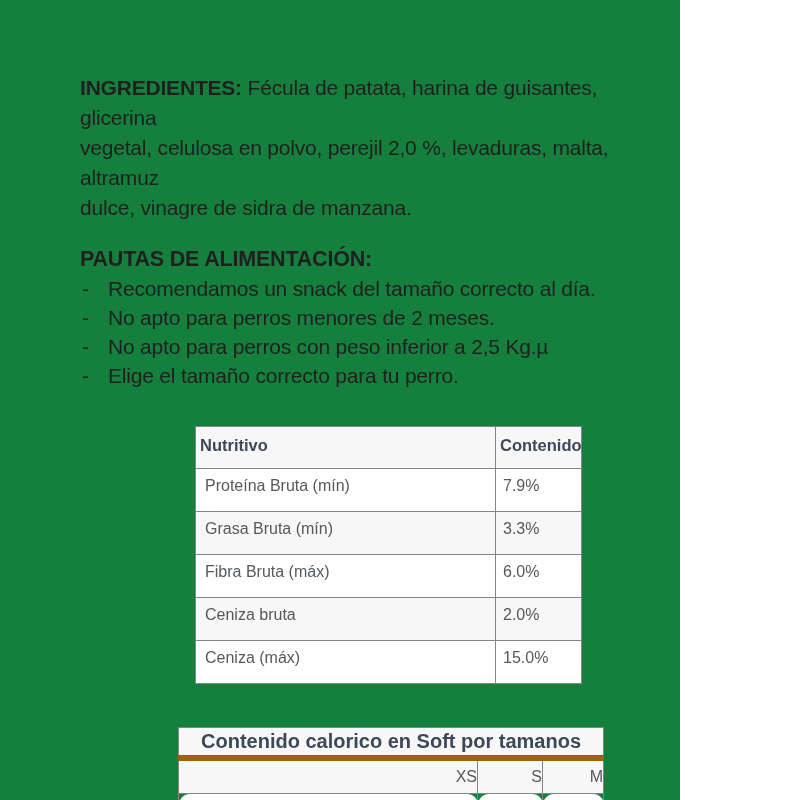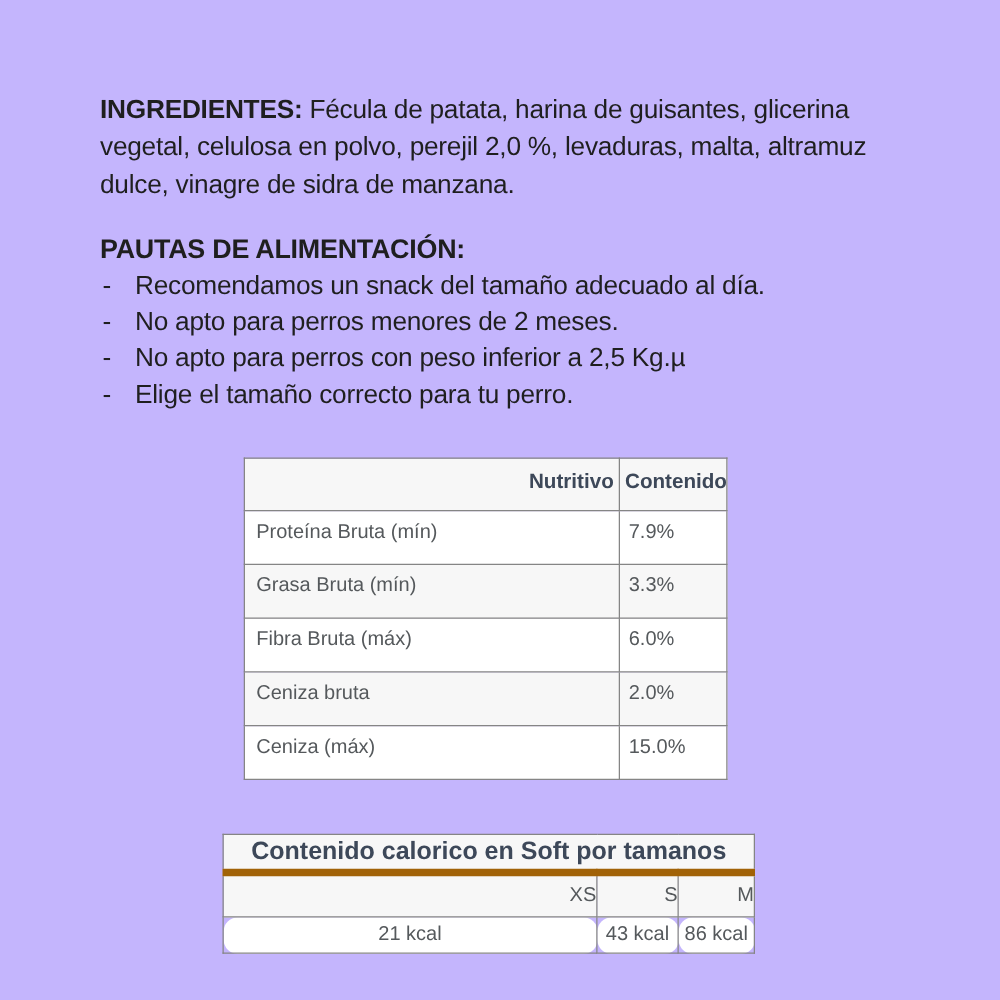--- a/index.html
+++ b/index.html
@@ -1,17 +1,17 @@
 <!DOCTYPE html>
 <html><head>
 <meta charset="utf-8">
 <style>
   html, body { margin: 0; padding: 0; background: #ffffff; }
   .page {
-    width: 800px; height: 800px; background: #c4b5fd; overflow: hidden;
+    width: 680px; height: 800px; background: #15803d; overflow: hidden;
     font-family: "Liberation Sans", sans-serif; color: #1f1f1f;
     box-sizing: border-box; position: relative;
   }
   .content { padding: 52px 60px 0 80px; }
 
   
   .ingredients { font-size: 21px; line-height: 30px; letter-spacing: -0.2px; color: #1f1f1f; }
   .ingredients .label { font-weight: bold; }
   .ingredients .line { display: block; }
   .ingredients .line-first { display: inline; }
@@ -28,21 +28,21 @@
   
   table { border-collapse: collapse; table-layout: fixed; }
   th, td { border: 1px solid #858585; }
 
   
   .nutrition-table { margin: 36px 0 0 115px; width: 386px; }
   .nutrition-table col.c-name { width: 300px; }
   .nutrition-table col.c-val  { width: 86px; }
   .nutrition-table th {
     height: 42px; background: #f7f7f7; color: #3d4859;
-    font-size: 16.5px; font-weight: bold; text-align: right;
+    font-size: 16.5px; font-weight: bold; text-align: left;
     vertical-align: top; padding: 9px 4px 0 4px; box-sizing: border-box;
   }
   .nutrition-table td {
     height: 43px; color: #55595c; font-size: 16px; text-align: left;
     vertical-align: top; padding: 8px 4px 0 9px; box-sizing: border-box;
   }
   .nutrition-table td.val { padding-left: 7px; }
   .nutrition-table tbody tr:nth-child(even) td { background: #f7f7f7; }
   .nutrition-table tbody tr:nth-child(odd) td { background: #ffffff; }
 
@@ -78,21 +78,21 @@
       <span class="line line-first">Fécula de patata, harina de guisantes, glicerina</span>
       <span class="line">vegetal, celulosa en polvo, perejil 2,0 %, levaduras, malta, altramuz</span>
       <span class="line">dulce, vinagre de sidra de manzana.</span>
     </p>
 
     <div class="feeding-heading">PAUTAS DE ALIMENTACIÓN:</div>
 
     <ul class="feeding-list">
       <li>
         <span class="dash">-</span>
-        <span>Recomendamos un snack del tamaño adecuado al día.</span>
+        <span>Recomendamos un snack del tamaño correcto al día.</span>
       </li>
       <li>
         <span class="dash">-</span>
         <span>No apto para perros menores de 2 meses.</span>
       </li>
       <li>
         <span class="dash">-</span>
         <span>No apto para perros con peso inferior a 2,5 Kg.µ</span>
       </li>
       <li>

